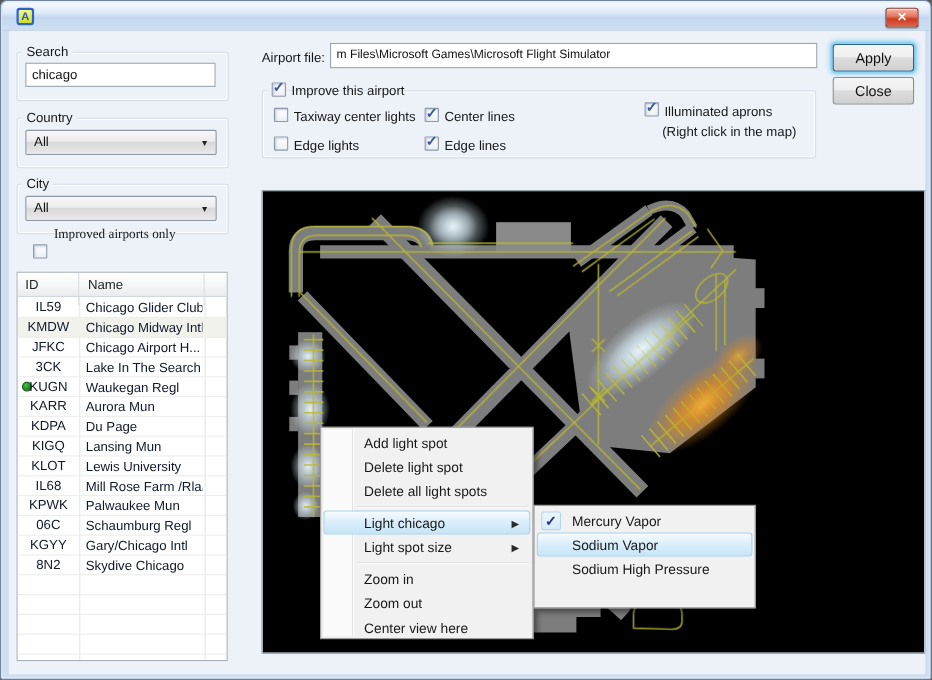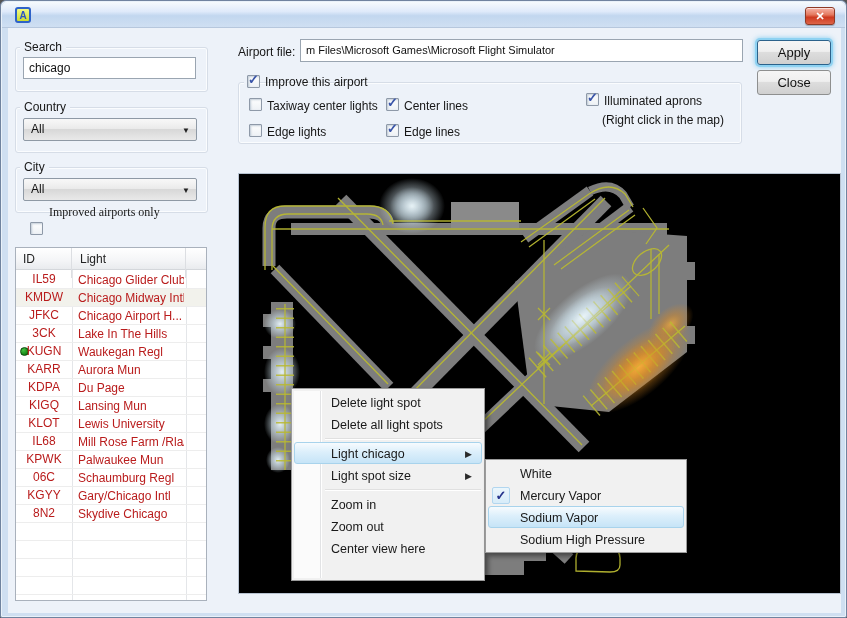--- a/index.html
+++ b/index.html
@@ -36,21 +36,21 @@
     text-align:center;line-height:23px;}
   .btn.default{border-color:#2c628b;box-shadow:0 0 0 2px #8ed2f2,0 0 5px 2px rgba(90,190,235,.7);text-align:center;}
 
   
   .table{position:absolute;left:14px;top:246px;width:192px;height:354px;background:#fff;border:1px solid #a9b1bc;overflow:hidden;}
   .thead{position:absolute;left:0;top:0;right:0;height:22px;background:linear-gradient(#ffffff,#f4f5f7 60%,#e9ebee);
     border-bottom:1px solid #d4d7db;}
   .th{position:absolute;top:0;height:30px;line-height:22px;font-size:12px;color:#222;padding-left:7px;border-right:1px solid #dcdee2;cursor:pointer;}
   .vline{position:absolute;top:22px;bottom:0;width:1px;background:#e4e6e9;}
   .tbody{position:absolute;left:0;top:23px;right:0;bottom:0;}
-  .trow{position:relative;height:18px;border-bottom:1px solid #ededed;font-size:12px;color:#b91c1c;cursor:pointer;}
+  .trow{position:relative;height:18px;border-bottom:1px solid #ededed;font-size:12px;color:#0f172a;cursor:pointer;}
   .trow.hl{background:#f2f2ec;}
   .tid{position:absolute;left:0;top:0;width:56px;height:17px;line-height:17px;text-align:center;}
   .tname{position:absolute;left:62px;top:1px;right:22px;height:17px;line-height:17px;white-space:nowrap;overflow:hidden;}
   .dot{position:absolute;left:4px;top:4px;width:9px;height:9px;border-radius:50%;
     background:radial-gradient(circle at 35% 30%,#45c245,#128312 70%,#0a5b0a);border:1px solid #094a09;}
 
   
   .map{position:absolute;left:237px;top:172px;width:603px;height:421px;background:#000;border:1px solid #b7c2d0;cursor:crosshair;}
   .map svg{display:block;width:601px;height:419px;}
 
@@ -95,40 +95,40 @@
     <span>All</span>
     <span class="arr">▼</span>
   </div>
 
   <span class="cb" style="left:29px;top:221px;"></span>
   <span class="lbl" style="left:48px;top:204px;font-family:Liberation Serif, serif;">Improved airports only</span>
 
   <div class="table">
     <div class="thead">
       <div class="th" style="left:0;width:56px;">ID</div>
-      <div class="th" style="left:57px;width:113px;">Light</div>
+      <div class="th" style="left:57px;width:113px;">Name</div>
     </div>
     <div class="vline" style="left:56px;"></div>
     <div class="vline" style="left:170px;"></div>
     <div class="tbody">
       <div class="trow">
           <span class="tid">IL59</span>
           <span class="tname">Chicago Glider Club</span>
         </div>
       <div class="trow hl">
           <span class="tid">KMDW</span>
           <span class="tname">Chicago Midway Intl</span>
         </div>
       <div class="trow">
           <span class="tid">JFKC</span>
           <span class="tname">Chicago Airport H...</span>
         </div>
       <div class="trow">
           <span class="tid">3CK</span>
-          <span class="tname">Lake In The Hills</span>
+          <span class="tname">Lake In The Search</span>
         </div>
       <div class="trow">
           <span class="dot"></span>
           <span class="tid">KUGN</span>
           <span class="tname">Waukegan Regl</span>
         </div>
       <div class="trow">
           <span class="tid">KARR</span>
           <span class="tname">Aurora Mun</span>
         </div>
@@ -286,39 +286,39 @@
       <g>
         <ellipse cx="173" cy="32" rx="22" ry="19" fill="url(#gw)" opacity="0.75"></ellipse>
         <ellipse cx="344" cy="143" rx="42" ry="18" transform="rotate(-40 344 143)" fill="url(#gw)" opacity="0.8"></ellipse>
         <ellipse cx="400" cy="193" rx="46" ry="20" transform="rotate(-40 400 193)" fill="url(#go)" opacity="0.75"></ellipse>
       </g>
     </svg>
   </div>
 
   <div class="menu" style="left:290px;top:387px;width:194px;height:193px;">
     <div class="gutter"></div>
+    <div class="mi"><span>Add light spot</span></div>
     <div class="mi"><span>Delete light spot</span></div>
     <div class="mi"><span>Delete all light spots</span></div>
     <div class="msep"></div>
     <div class="mi hl">
       <span>Light chicago</span>
       <span class="sarrow">▶</span>
     </div>
     <div class="mi">
       <span>Light spot size</span>
       <span class="sarrow">▶</span>
     </div>
     <div class="msep"></div>
     <div class="mi"><span>Zoom in</span></div>
     <div class="mi"><span>Zoom out</span></div>
     <div class="mi"><span>Center view here</span></div>
   </div>
 
   <div class="menu sub" style="left:484px;top:458px;width:202px;height:94px;">
-    <div class="mi"><span>White</span></div>
     <div class="mi">
       <span class="chk">✓</span>
       <span>Mercury Vapor</span>
     </div>
     <div class="mi hl"><span>Sodium Vapor</span></div>
     <div class="mi"><span>Sodium High Pressure</span></div>
   </div>
 </div>
 
 </body></html>

